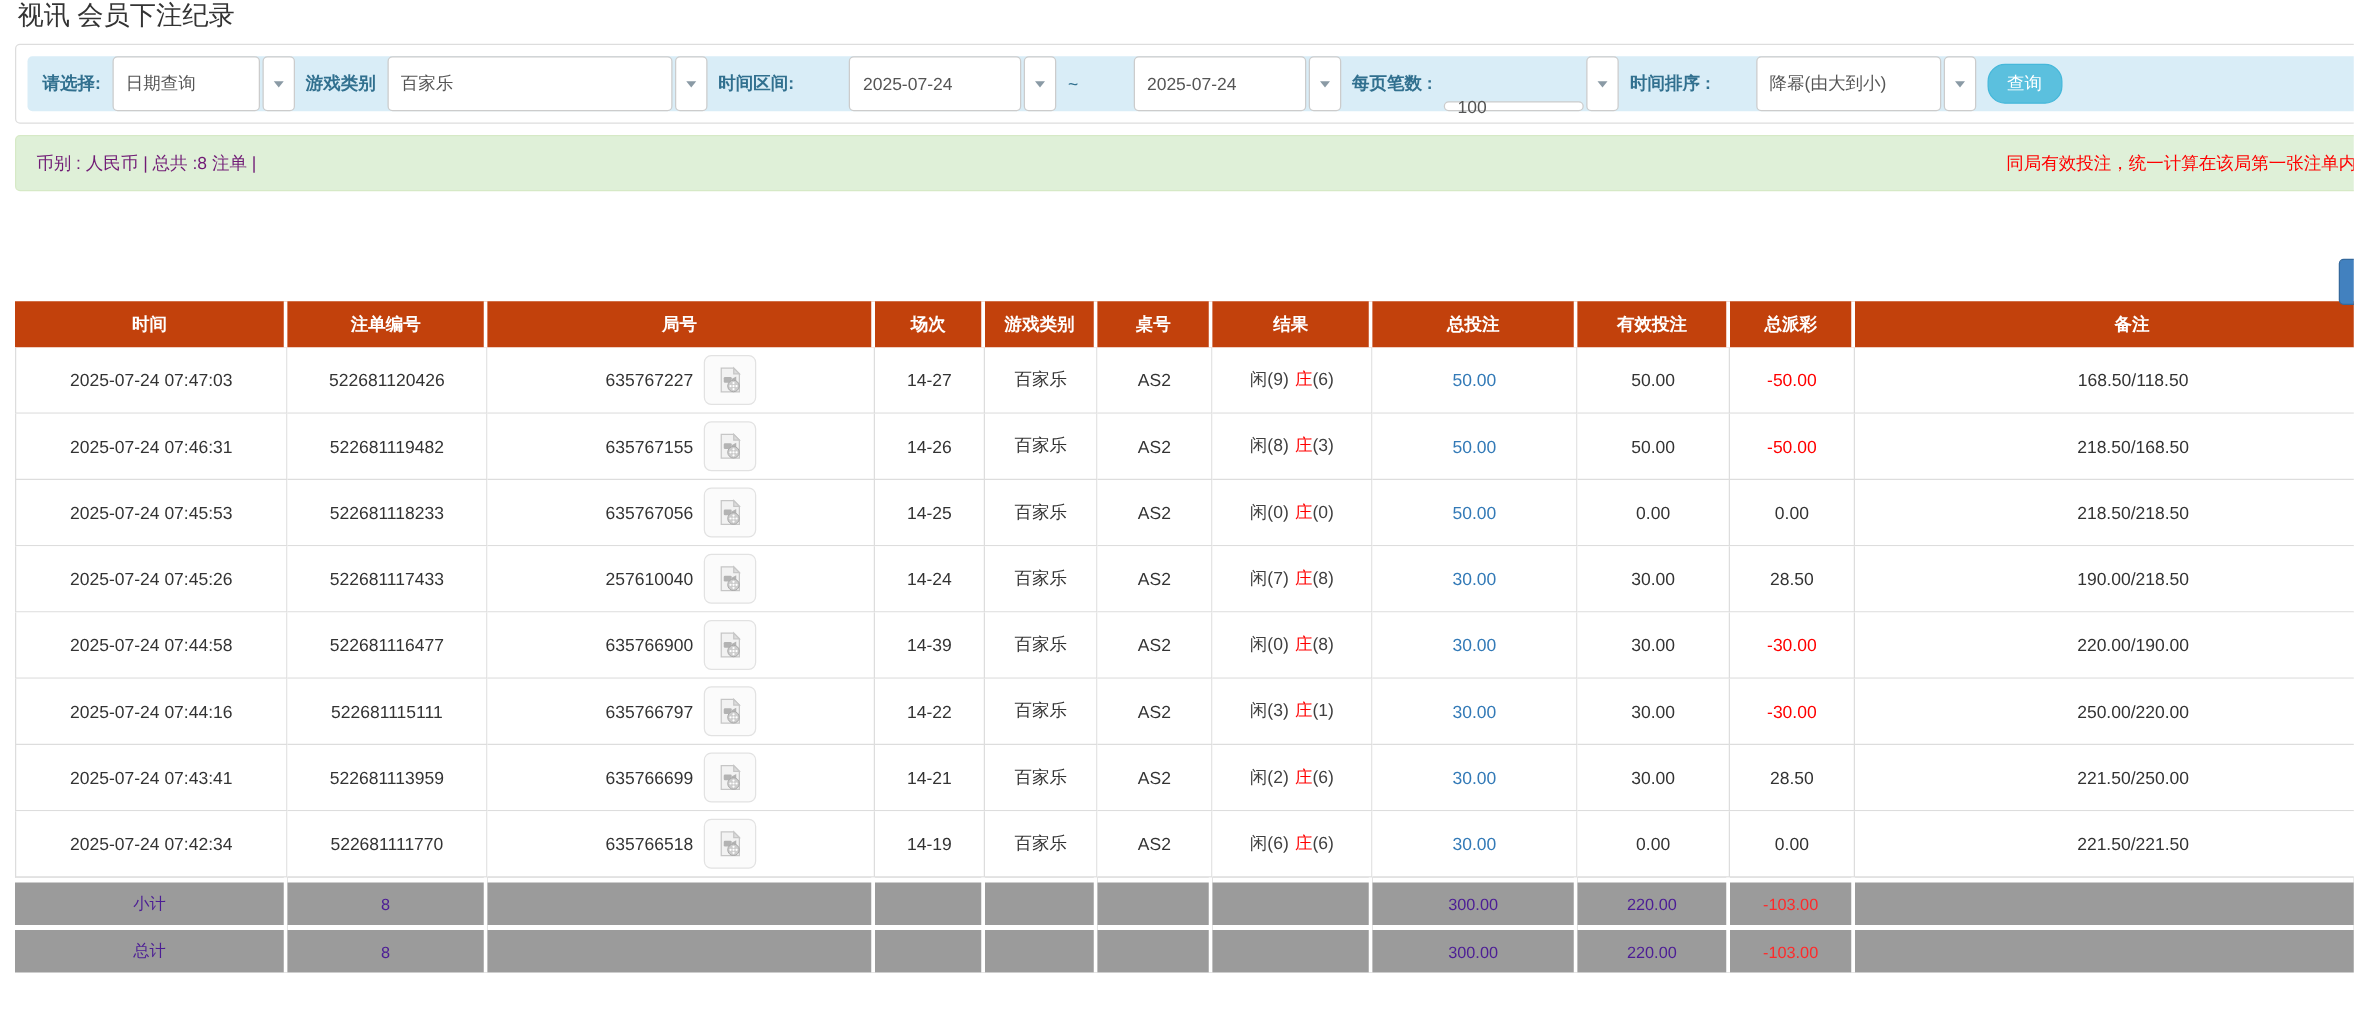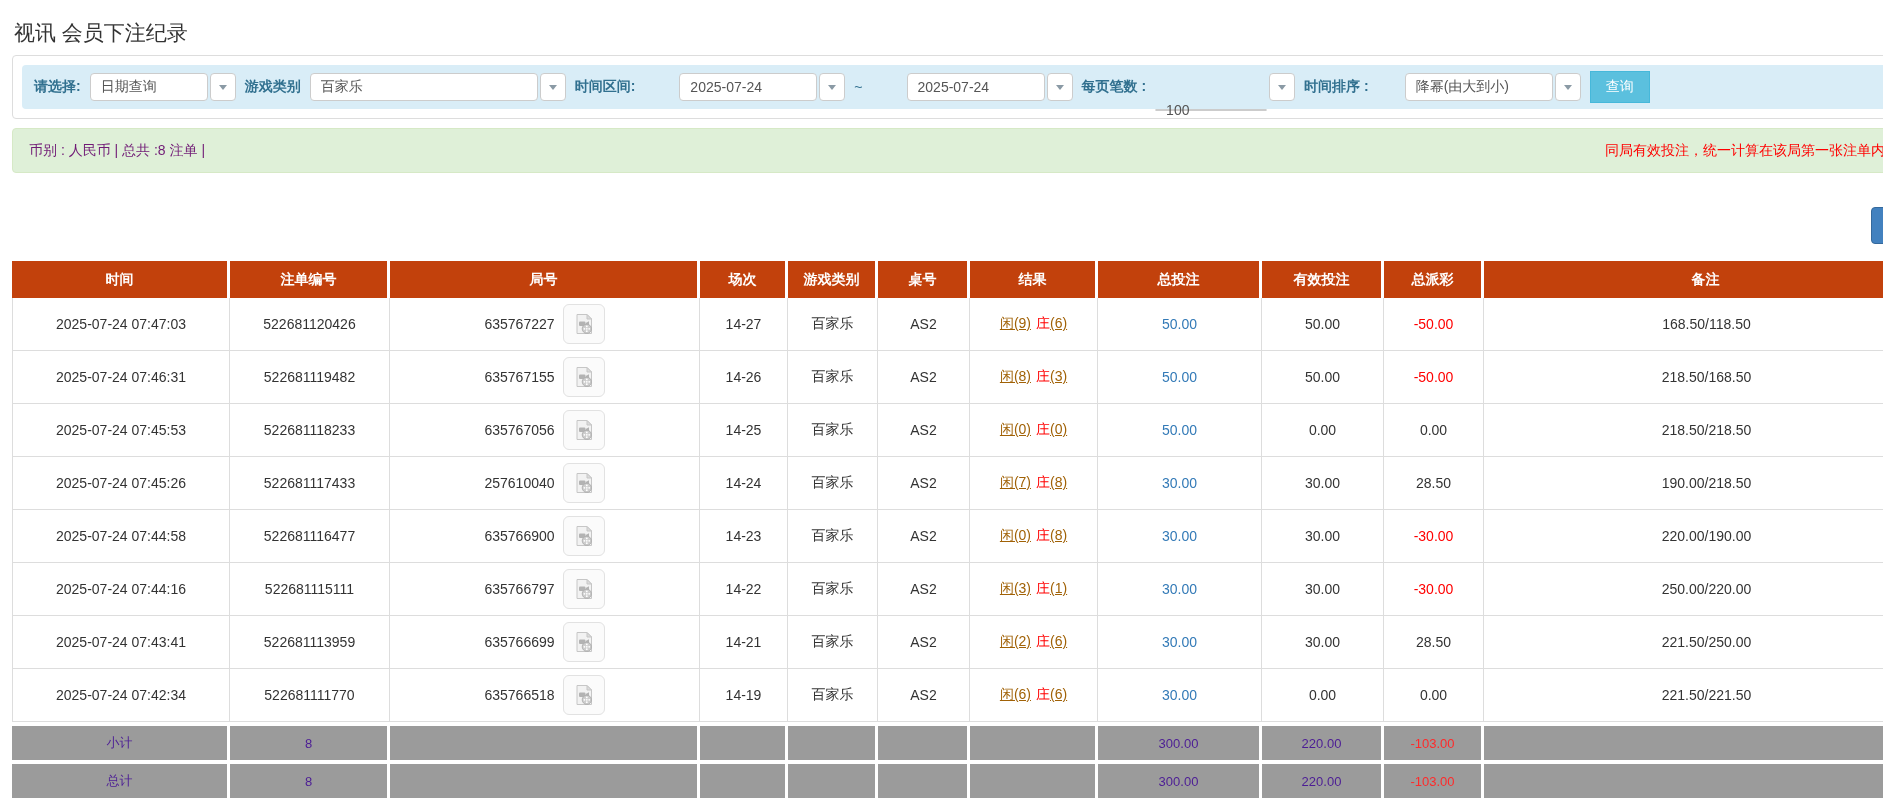--- a/index.html
+++ b/index.html
@@ -1,38 +1,38 @@
 <!DOCTYPE html>
 <html><head>
 <meta charset="utf-8">
 <style>
   html,body{margin:0;padding:0;}
   body{
     width:1883px;height:807px;overflow:hidden;background:#fff;position:relative;
     font-family:"Liberation Sans","DejaVu Sans",sans-serif;
   }
-  .page-title{font-size:21px;color:#333;font-weight:400;margin:20px 0 0 14px;line-height:26px;}
+  .page-title{font-size:21px;color:#333;font-weight:400;margin:0 0 0 14px;line-height:26px;}
 
   
   .filter-panel{margin:9px 0 0 12px;width:1890px;border:1px solid #ddd;border-radius:4px;
     padding:9px;box-sizing:border-box;background:#fff;}
   .filter-bar{background:#d9edf7;border-radius:4px;height:44px;display:flex;align-items:center;
     padding:0 12px;gap:9px;}
   .f-label{font-weight:bold;font-size:14px;color:#31708f;white-space:nowrap;}
   .tilde{color:#31708f;font-size:14px;}
-  .combo{display:inline-flex;align-items:stretch;height:28px;}
+  .combo{display:inline-flex;align-items:stretch;height:44px;}
   .combo-input{background:#fff;border:1px solid #ccc;border-radius:4px;padding:0 10px;
     font-size:14px;color:#555;display:flex;align-items:center;box-sizing:border-box;}
   .combo-btn{width:26px;margin-left:2px;border:1px solid #ccc;border-radius:4px;background:#fff;
     display:flex;align-items:center;justify-content:center;cursor:pointer;box-sizing:border-box;}
   .caret{width:0;height:0;border-left:4px solid transparent;border-right:4px solid transparent;
     border-top:5px solid #8a9aa5;}
   .w-select{width:118px;} .w-game{width:228px;} .w-date{width:138px;margin-left:35px;} .w-perpage{width:112px;margin-top:36px;} .w-sort{width:148px;margin-left:27px;}
   .search-btn{height:32px;padding:0 15px;background:#5bc0de;border:1px solid #46b8da;color:#fff;
-    border-radius:0;font-size:14px;cursor:pointer;font-family:inherit;}
+    border-radius:14px;font-size:14px;cursor:pointer;font-family:inherit;}
 
   
   .alert-success{margin:9px 0 0 12px;width:1890px;box-sizing:border-box;background:#dff0d8;
     border:1px solid #d6e9c6;border-radius:4px;height:45px;display:flex;align-items:center;
     justify-content:space-between;padding:0 16px;font-size:14px;}
   .alert-left{color:#701a75;}
   .alert-right{color:#ff0000;}
 
   
   .export-btn{position:absolute;top:207px;left:1871px;width:46px;height:35px;background:#4281bf;
@@ -41,21 +41,21 @@
   
   .bet-table{margin:88px 0 0 12px;border-collapse:separate;border-spacing:0;table-layout:fixed;
     width:1918px;font-size:14px;color:#333;text-align:center;}
   .bet-table thead th{background:#c2410c;color:#fff;font-weight:bold;height:37px;
     border-right:3px solid #fff;font-size:14px;padding:0;}
   .bet-table tbody td{border-bottom:1px solid #ddd;border-right:1px solid #ddd;height:52px;padding:0 4px;
     background:#fff;overflow:hidden;white-space:nowrap;}
   .bet-table tbody tr td:first-child{border-left:1px solid #ddd;}
   .col-bet{color:#337ab7;}
   .neg{color:#ff0000;}
-  .res-blue{color:#a16207;text-decoration:underline;}
+  .res-blue{color:#404040;}
   .res-red{color:#ff0000;}
   .res-banker{margin-left:5px;}
   .round-no{vertical-align:middle;}
   .video-btn{display:inline-flex;width:40px;height:38px;border:1px solid #e2e2e2;background:#fbfbfb;
     border-radius:6px;align-items:center;justify-content:center;margin-left:8px;vertical-align:middle;cursor:pointer;}
   .bet-table tfoot td{background:#9b9b9b;color:#4c1d95;height:34px;border-right:3px solid #fff;
     border-top:4px solid #fff;font-size:13px;padding:0 4px;}
   .bet-table tfoot .neg{color:#ff2a2a;}
 </style>
 </head>
@@ -285,21 +285,21 @@
           <path d="M13.6 11l3.4-1.8v5.2l-3.4-1.8z" fill="#b3b3b3"></path>
           <circle cx="14.8" cy="16.8" r="4.6" fill="#cdcdcd" stroke="#a8a8a8" stroke-width="0.8"></circle>
           <circle cx="14.8" cy="16.8" r="0.9" fill="#fff"></circle>
           <circle cx="14.8" cy="14.4" r="0.9" fill="#fff"></circle>
           <circle cx="14.8" cy="19.2" r="0.9" fill="#fff"></circle>
           <circle cx="12.4" cy="16.8" r="0.9" fill="#fff"></circle>
           <circle cx="17.2" cy="16.8" r="0.9" fill="#fff"></circle>
         </svg>
           </span>
     </td>
-    <td>14-23</td>
+    <td>14-39</td>
     <td>百家乐</td>
     <td>AS2</td>
     <td>
       <span class="res-blue">闲(0)</span><span class="res-red res-banker">庄</span><span class="res-blue">(8)</span>
     </td>
     <td class="col-bet">30.00</td>
     <td>30.00</td>
     <td class="neg">-30.00</td>
     <td>220.00/190.00</td>
   </tr>

